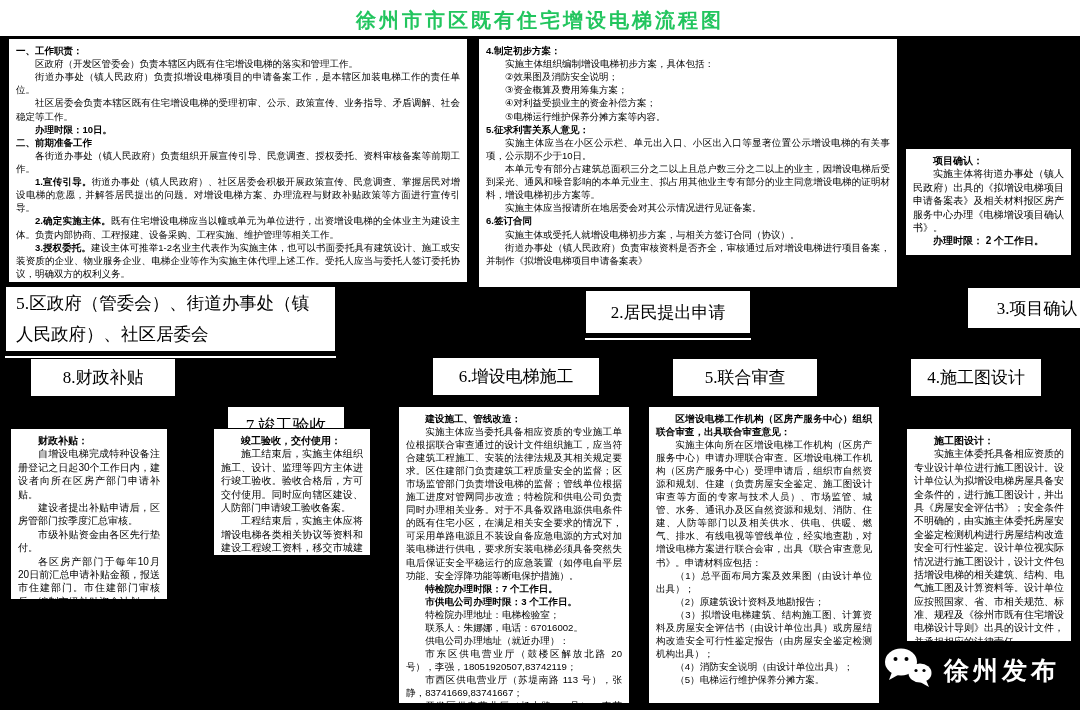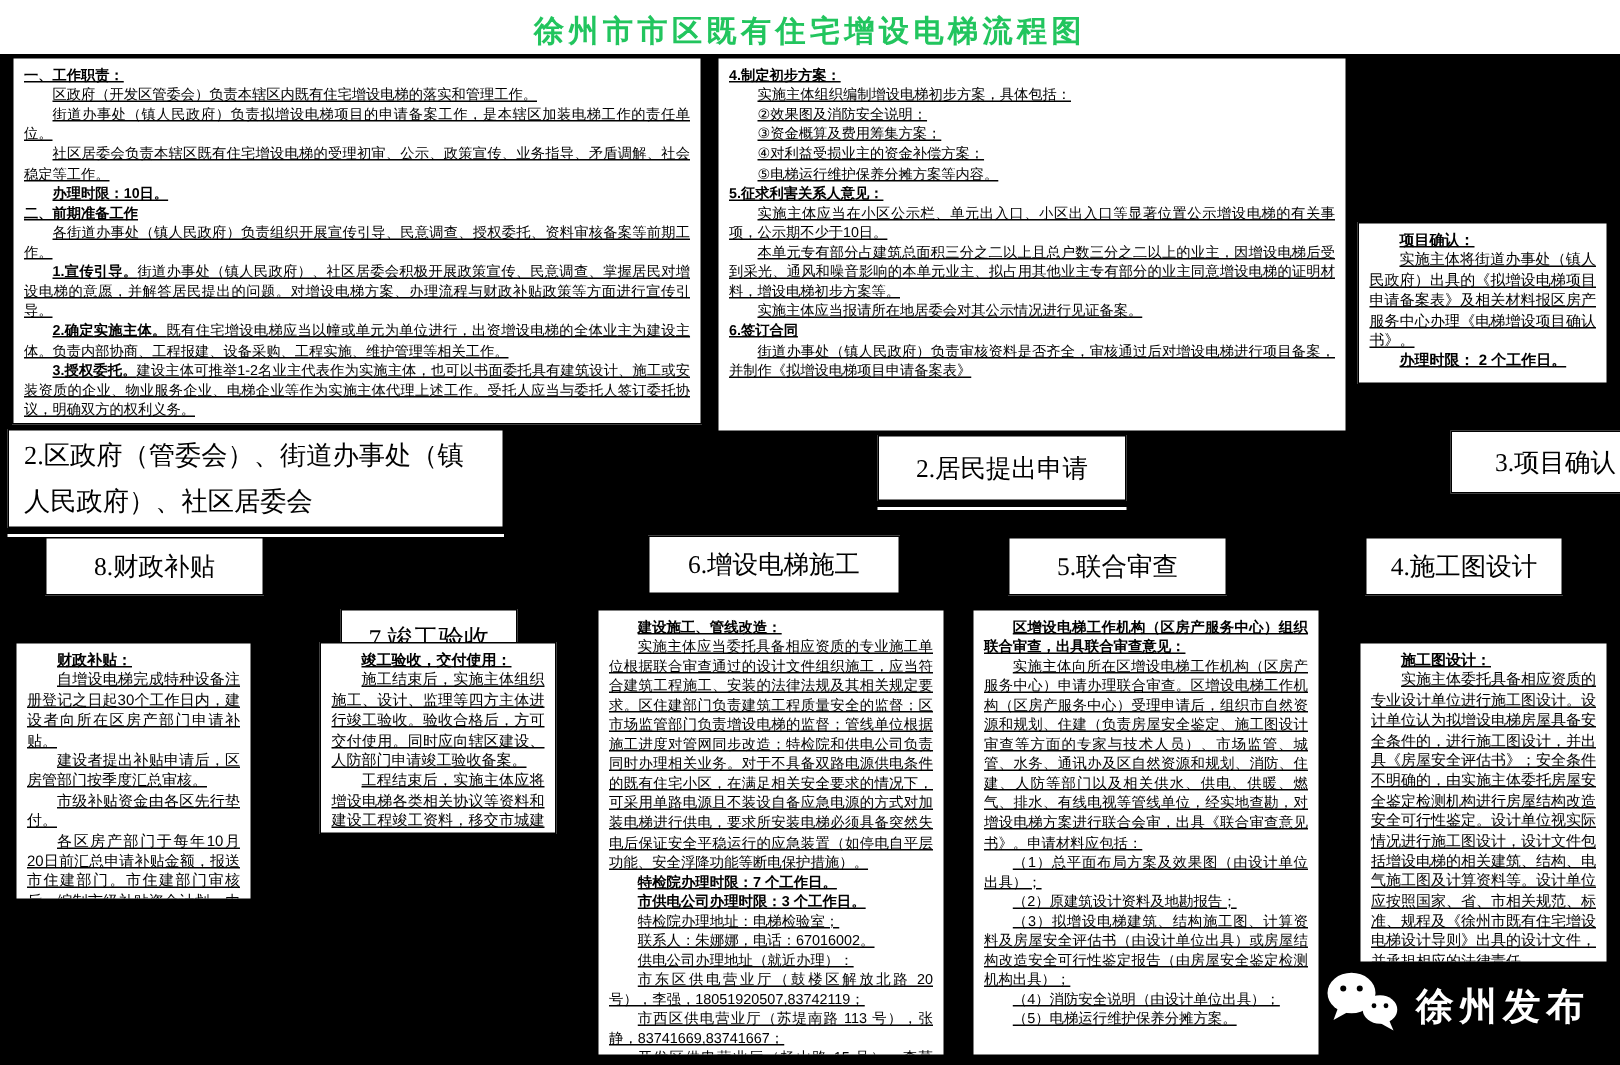--- a/index.html
+++ b/index.html
@@ -2,21 +2,21 @@
 <html><head>
 <meta charset="utf-8">
 <style>
   html,body{margin:0;padding:0;background:#222;}
   .stage{position:relative;width:1080px;height:710px;background:#000;overflow:hidden;
          font-family:"Liberation Sans","DejaVu Sans",sans-serif;color:#000;}
   .titleband{position:absolute;left:0;top:0;width:1080px;height:36px;background:#fff;}
   .pagetitle{position:absolute;left:0;top:7px;width:1080px;text-align:center;
              font-size:20px;font-weight:bold;letter-spacing:3px;color:#22c55e;}
   .panel{position:absolute;background:#fff;border:1px solid #000;box-sizing:border-box;
-         padding:5px 7px;overflow:hidden;text-decoration:underline;}
+         padding:5px 7px;overflow:hidden;}
   .panel p{margin:0;text-indent:2em;line-height:1.38;text-align:justify;}
   .panel p.hd{text-indent:0;}
   .panel b{font-weight:bold;}
   .fs95 p{font-size:9.5px;}
   .fs96 p{font-size:9.6px;line-height:1.36;}
   .fs10 p{font-size:10px;line-height:1.34;}
   .flowbox{position:absolute;background:#fff;border:1px solid #000;box-sizing:border-box;
            display:flex;align-items:center;justify-content:center;text-align:center;
            font-family:"Liberation Serif","DejaVu Serif",serif;font-size:17px;color:#000;}
   .flowbox.big{justify-content:flex-start;text-align:left;padding:2px 10px;line-height:1.8;font-size:17.5px;}
@@ -52,31 +52,32 @@
       <p><span>实施主体组织编制增设电梯初步方案，具体包括：</span></p>
       <p><span>②效果图及消防安全说明；</span></p>
       <p><span>③资金概算及费用筹集方案；</span></p>
       <p><span>④对利益受损业主的资金补偿方案；</span></p>
       <p><span>⑤电梯运行维护保养分摊方案等内容。</span></p>
       <p class="hd"><b>5.征求利害关系人意见：</b></p>
       <p><span>实施主体应当在小区公示栏、单元出入口、小区出入口等显著位置公示增设电梯的有关事项，公示期不少于10日。</span></p>
       <p><span>本单元专有部分占建筑总面积三分之二以上且总户数三分之二以上的业主，因增设电梯后受到采光、通风和噪音影响的本单元业主、拟占用其他业主专有部分的业主同意增设电梯的证明材料，增设电梯初步方案等。</span></p>
       <p><span>实施主体应当报请所在地居委会对其公示情况进行见证备案。</span></p>
       <p class="hd"><b>6.签订合同</b></p>
+      <p><span>实施主体或受托人就增设电梯初步方案，与相关方签订合同（协议）。</span></p>
       <p><span>街道办事处（镇人民政府）负责审核资料是否齐全，审核通过后对增设电梯进行项目备案，并制作《拟增设电梯项目申请备案表》</span></p>
     </div>
 
   <div class="panel fs10" style="left:905px;top:148px;width:167px;height:108px;">
 
   <p><b>项目确认：</b></p>
       <p><span>实施主体将街道办事处（镇人民政府）出具的《拟增设电梯项目申请备案表》及相关材料报区房产服务中心办理《电梯增设项目确认书》。</span></p>
       <p><b>办理时限： 2 个工作日。</b></p>
     </div>
 
-  <div class="flowbox big" style="left:5px;top:286px;width:331px;height:66px;">2.区政府（管委会）、街道办事处（镇人民政府）、社区居委会</div>
+  <div class="flowbox big" style="left:5px;top:286px;width:331px;height:66px;">5.区政府（管委会）、街道办事处（镇人民政府）、社区居委会</div>
   <div class="connector" style="left:5px;top:356px;width:331px;"></div>
 
   <div class="flowbox" style="left:585px;top:290px;width:166px;height:44px;">2.居民提出申请</div>
   <div class="connector" style="left:585px;top:338px;width:166px;"></div>
 
   <div class="flowbox" style="left:967px;top:287px;width:140px;height:42px;text-align:center;">3.项目确认</div>
 
   <div class="flowbox" style="left:30px;top:358px;width:146px;height:39px;">8.财政补贴</div>
 
   <div class="flowbox" style="left:227px;top:358px;width:118px;height:39px;margin-top:48px;">7.竣工验收</div>

